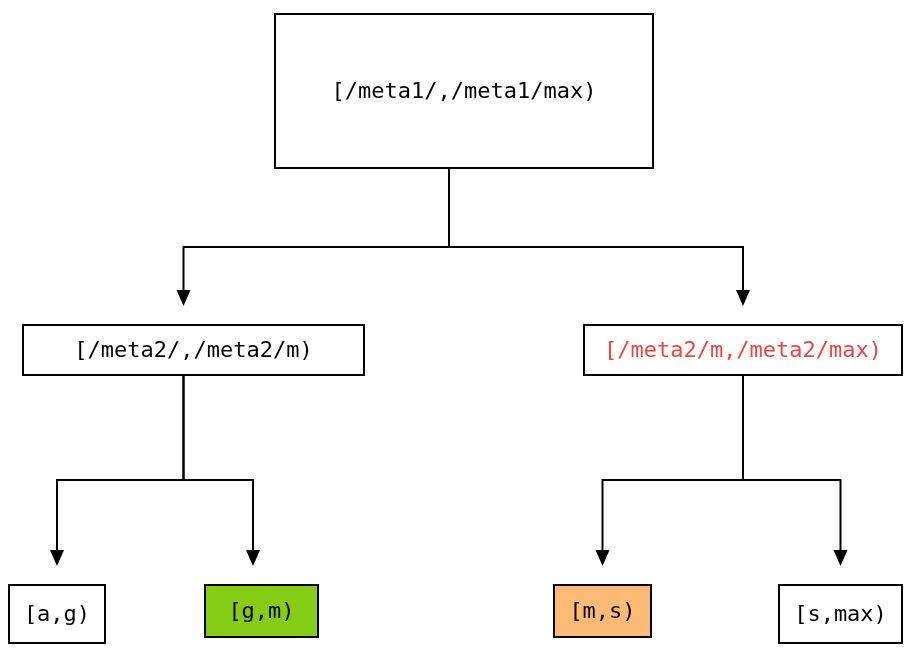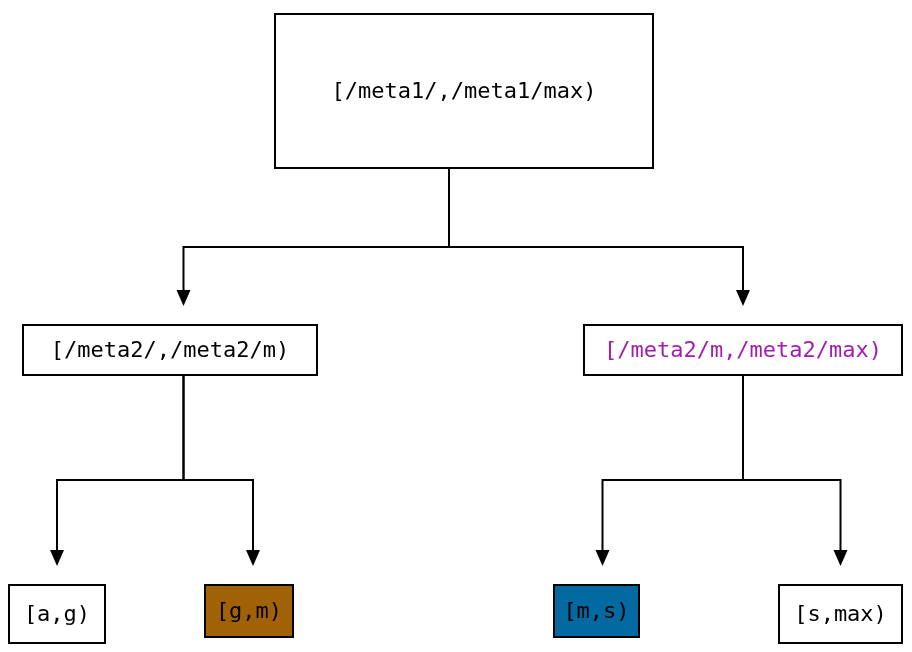--- a/index.html
+++ b/index.html
@@ -61,31 +61,31 @@
       <polygon points="246,550 260,550 253,566" fill="#000000"></polygon>
       <path d="M 743 376 V 480 H 602.5 V 550" fill="none" stroke="#000000" stroke-width="2"></path>
       <polygon points="595.5,550 609.5,550 602.5,566" fill="#000000"></polygon>
       <path d="M 743 376 V 480 H 840.5 V 550" fill="none" stroke="#000000" stroke-width="2"></path>
       <polygon points="833.5,550 847.5,550 840.5,566" fill="#000000"></polygon>
     </svg>
 
 <div class="tree-node" style="left: 274px; top: 13px; width: 380px; height: 156px; border-color: rgb(0, 0, 0); background: rgb(255, 255, 255);">
       <span class="node-label" style="color: rgb(0, 0, 0);">[/meta1/,/meta1/max)</span>
     </div>
-    <div class="tree-node" style="left: 22px; top: 324px; width: 296px; height: 52px; border-color: rgb(0, 0, 0); background: rgb(255, 255, 255);">
+    <div class="tree-node" style="left: 22px; top: 324px; width: 343px; height: 52px; border-color: rgb(0, 0, 0); background: rgb(255, 255, 255);">
       <span class="node-label" style="color: rgb(0, 0, 0);">[/meta2/,/meta2/m)</span>
     </div>
     <div class="tree-node" style="left: 583px; top: 324px; width: 320px; height: 52px; border-color: rgb(0, 0, 0); background: rgb(255, 255, 255);">
-      <span class="node-label" style="color: #a21caf;">[/meta2/m,/meta2/max)</span>
+      <span class="node-label" style="color: #ef4444;">[/meta2/m,/meta2/max)</span>
     </div>
     <div class="tree-node" style="left: 8px; top: 584px; width: 98px; height: 60px; border-color: rgb(0, 0, 0); background: rgb(255, 255, 255);">
       <span class="node-label" style="color: rgb(0, 0, 0);">[a,g)</span>
     </div>
-    <div class="tree-node" style="left: 204px; top: 584px; width: 90px; height: 54px; border-color: rgb(0, 0, 0); background: #a16207;">
+    <div class="tree-node" style="left: 204px; top: 584px; width: 115px; height: 54px; border-color: rgb(0, 0, 0); background: #84cc16;">
       <span class="node-label" style="color: rgb(0, 0, 0);">[g,m)</span>
     </div>
-    <div class="tree-node" style="left: 553px; top: 584px; width: 87px; height: 54px; border-color: rgb(0, 0, 0); background: #0369a1;">
+    <div class="tree-node" style="left: 553px; top: 584px; width: 99px; height: 54px; border-color: rgb(0, 0, 0); background: #fdba74;">
       <span class="node-label" style="color: rgb(0, 0, 0);">[m,s)</span>
     </div>
     <div class="tree-node" style="left: 778px; top: 584px; width: 125px; height: 60px; border-color: rgb(0, 0, 0); background: rgb(255, 255, 255);">
       <span class="node-label" style="color: rgb(0, 0, 0);">[s,max)</span>
     </div>
   </div>
 
 </body></html>

